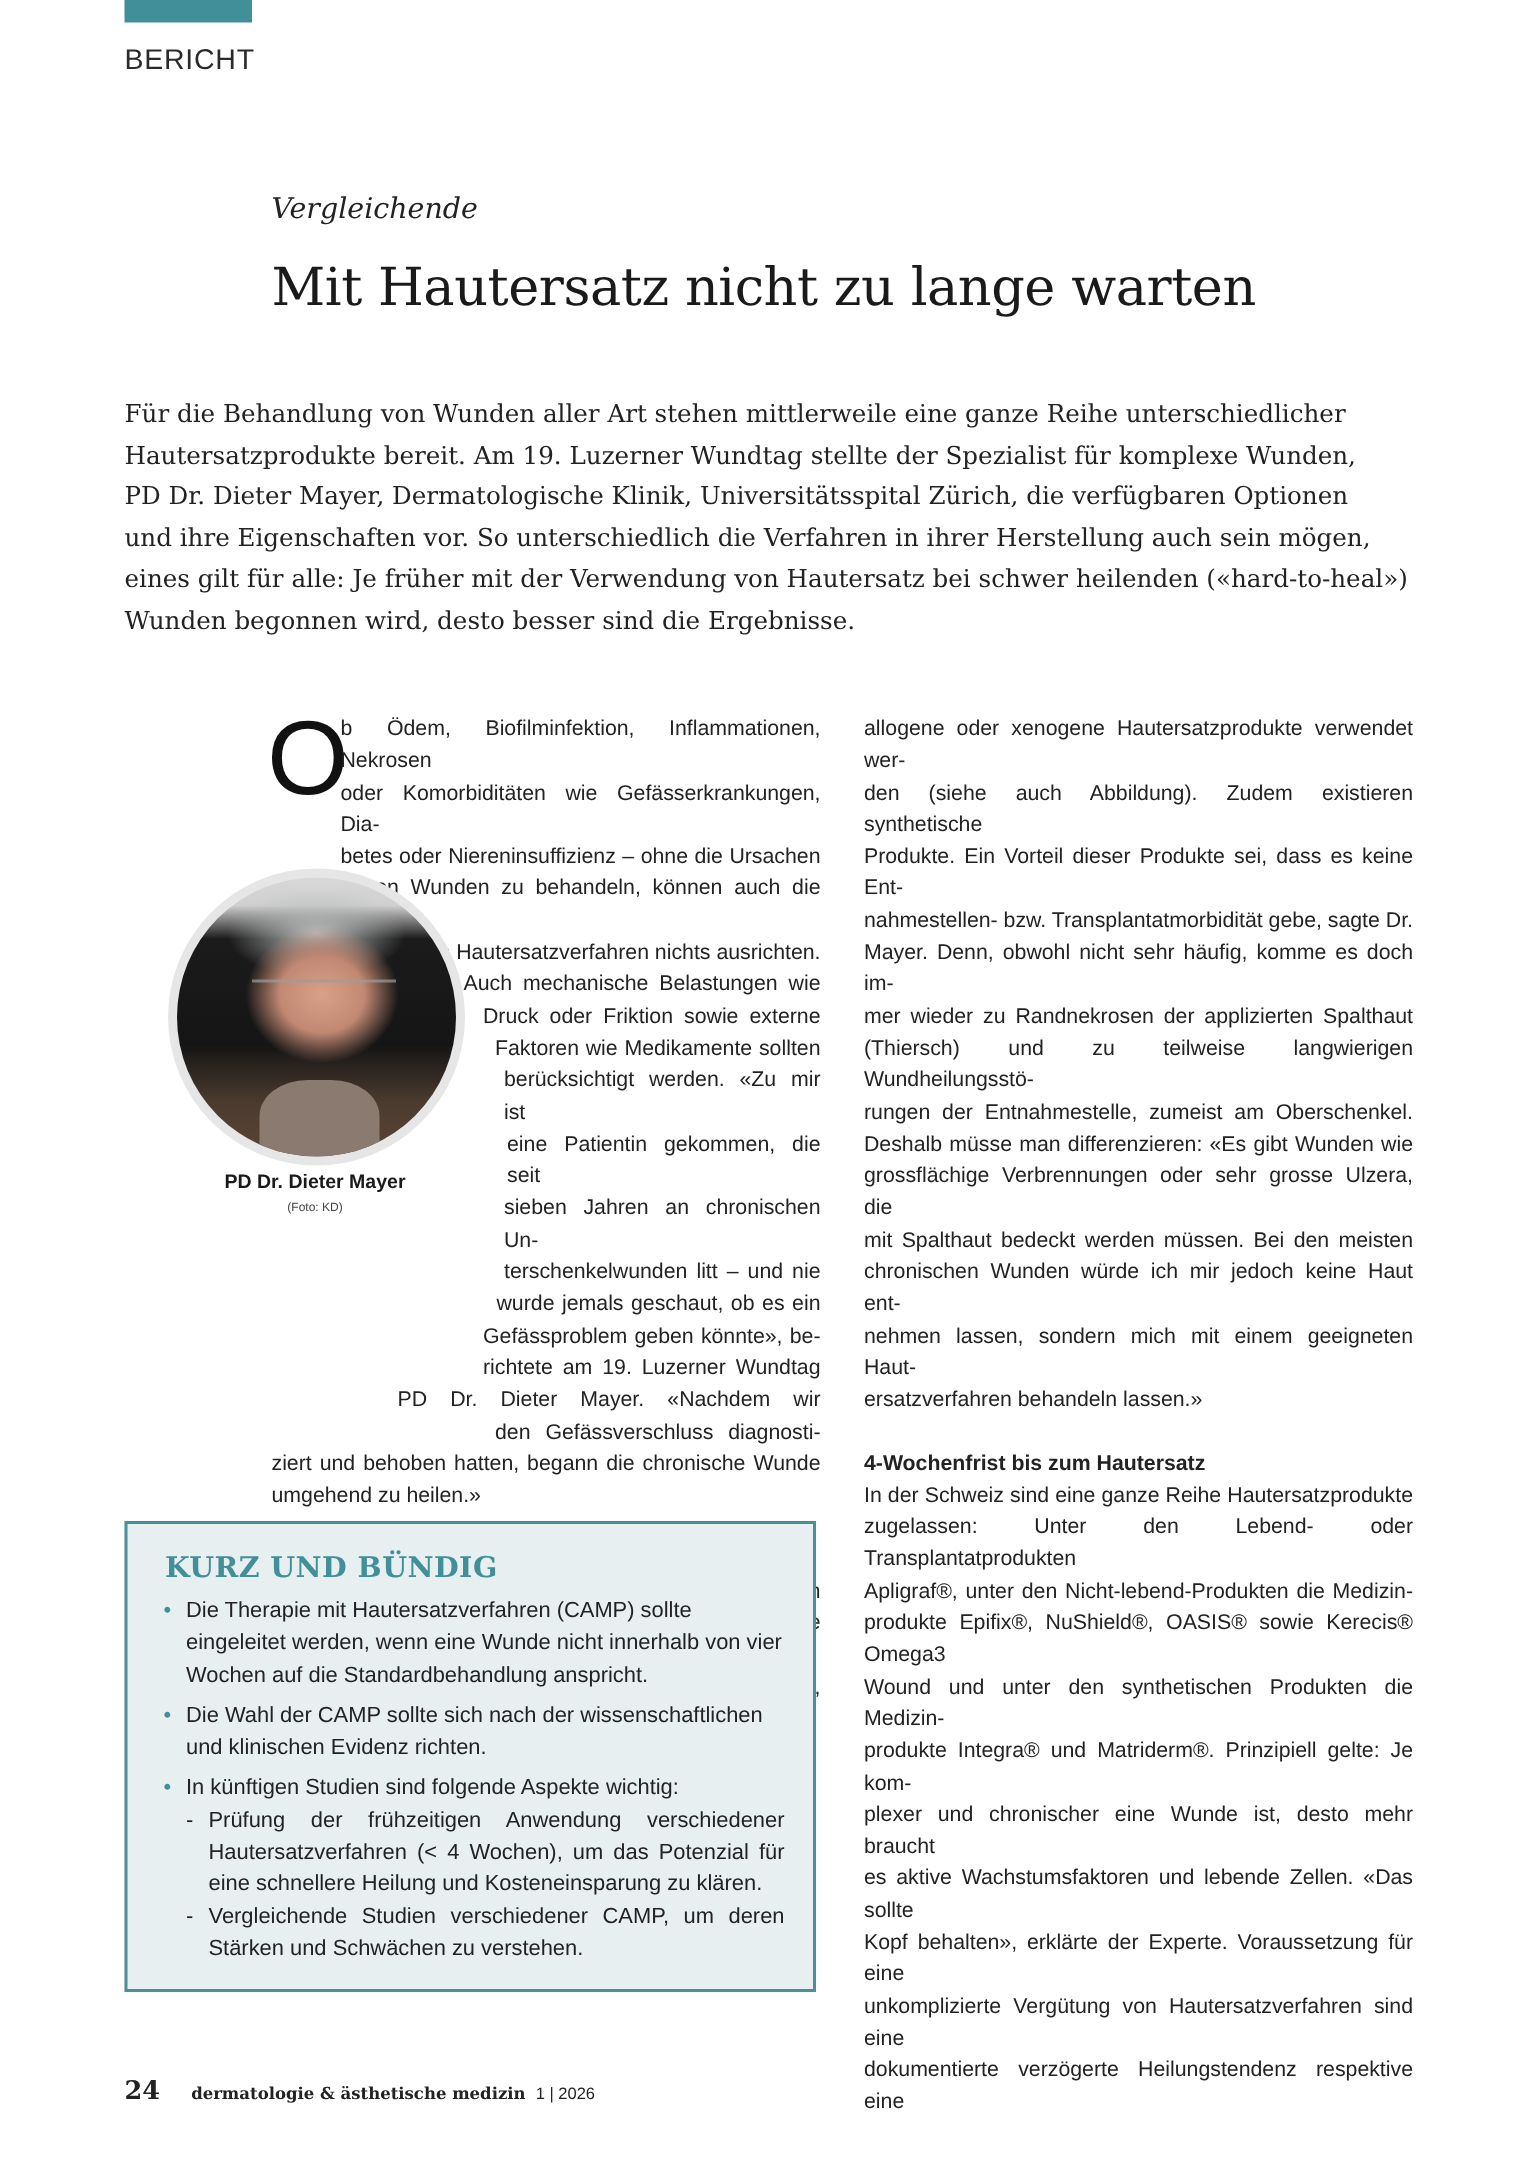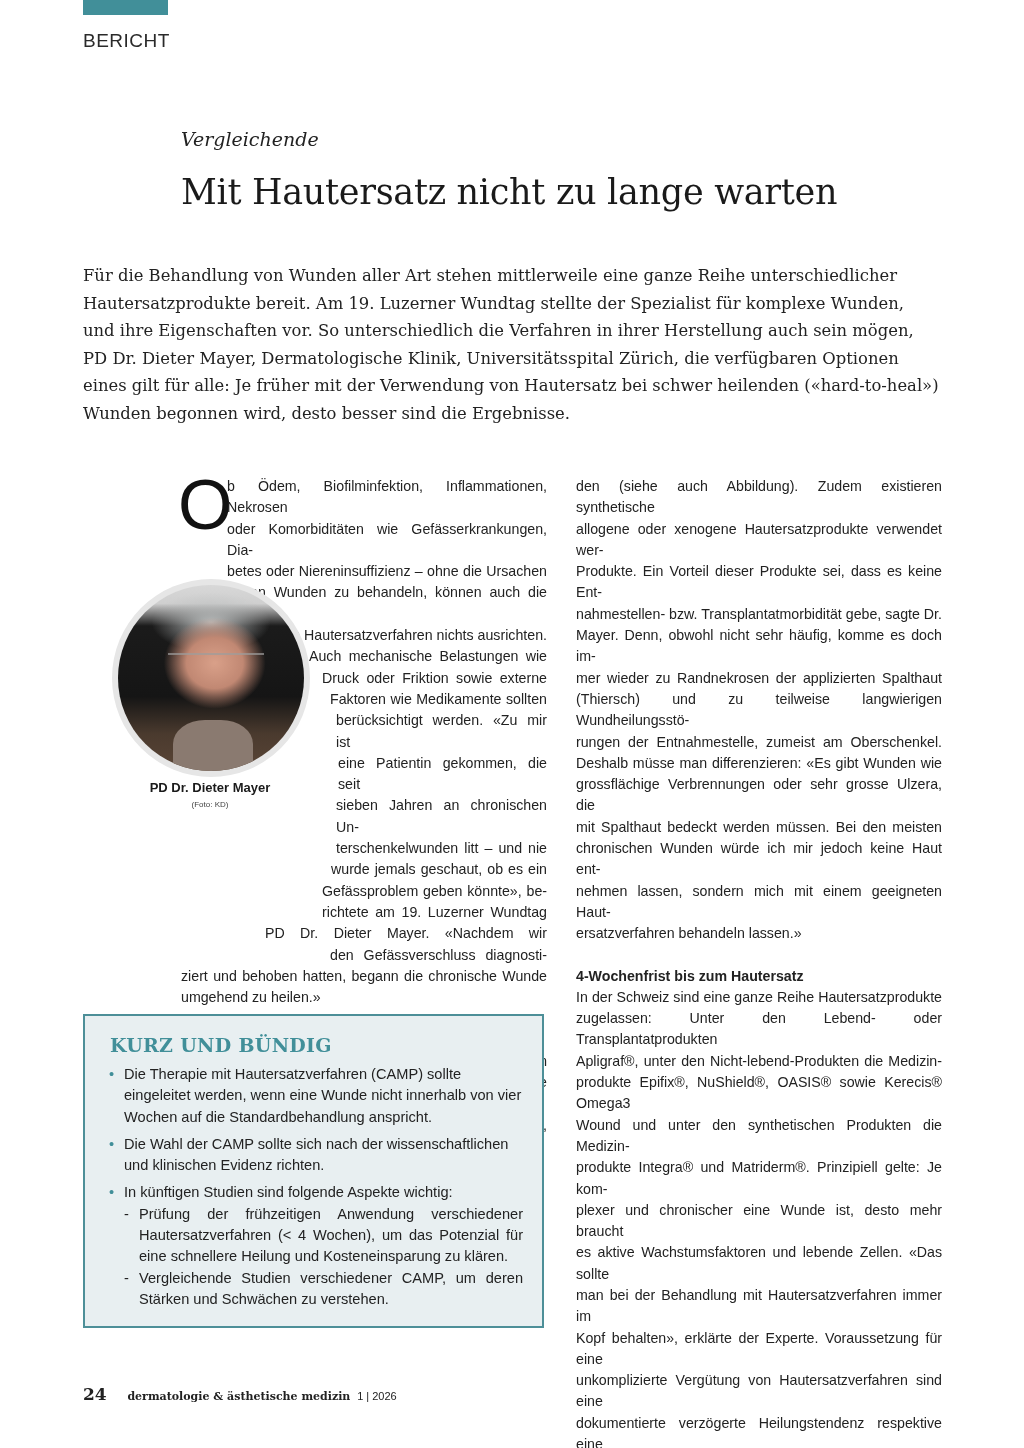--- a/index.html
+++ b/index.html
@@ -55,22 +55,22 @@
 
 <div class="top-bar"></div>
 <div class="section-label sans">BERICHT</div>
 
 <div class="kicker serif">Vergleichende</div>
 <h1 class="headline serif">Mit Hautersatz nicht zu lange warten</h1>
 
 <div class="lead serif">
   <span class="lead-line">Für die Behandlung von Wunden aller Art stehen mittlerweile eine ganze Reihe unterschiedlicher</span>
   <span class="lead-line">Hautersatzprodukte bereit. Am 19. Luzerner Wundtag stellte der Spezialist für komplexe Wunden,</span>
+  <span class="lead-line">PD Dr. Dieter Mayer, Dermatologische Klinik, Universitätsspital Zürich, die verfügbaren Optionen</span>
   <span class="lead-line">und ihre Eigenschaften vor. So unterschiedlich die Verfahren in ihrer Herstellung auch sein mögen,</span>
-  <span class="lead-line">PD Dr. Dieter Mayer, Dermatologische Klinik, Universitätsspital Zürich, die verfügbaren Optionen</span>
   <span class="lead-line">eines gilt für alle: Je früher mit der Verwendung von Hautersatz bei schwer heilenden («hard-to-heal»)</span>
   <span class="lead-line">Wunden begonnen wird, desto besser sind die Ergebnisse.</span>
 </div>
 
 <div class="dropcap">O</div>
 
 <div class="col col-left sans">
   <span class="ln just" style="margin-left:46px">b Ödem, Biofilminfektion, Inflammationen, Nekrosen</span>
   <span class="ln just" style="margin-left:46px">oder Komorbiditäten wie Gefässerkrankungen, Dia-</span>
   <span class="ln just" style="margin-left:46px">betes oder Niereninsuffizienz – ohne die Ursachen</span>
@@ -100,22 +100,22 @@
 <div class="photo">
   <div class="photo-inner">
     <div class="photo-glasses"></div>
     <div class="photo-shirt"></div>
   </div>
 </div>
 <div class="caption-name sans">PD Dr. Dieter Mayer</div>
 <div class="caption-credit sans">(Foto: KD)</div>
 
 <div class="col col-right sans">
+  <span class="ln just">allogene oder xenogene Hautersatzprodukte verwendet wer-</span>
   <span class="ln just">den (siehe auch Abbildung). Zudem existieren synthetische</span>
-  <span class="ln just">allogene oder xenogene Hautersatzprodukte verwendet wer-</span>
   <span class="ln just">Produkte. Ein Vorteil dieser Produkte sei, dass es keine Ent-</span>
   <span class="ln just">nahmestellen- bzw. Transplantatmorbidität gebe, sagte Dr.</span>
   <span class="ln just">Mayer. Denn, obwohl nicht sehr häufig, komme es doch im-</span>
   <span class="ln just">mer wieder zu Randnekrosen der applizierten Spalthaut</span>
   <span class="ln just">(Thiersch) und zu teilweise langwierigen Wundheilungsstö-</span>
   <span class="ln just">rungen der Entnahmestelle, zumeist am Oberschenkel.</span>
   <span class="ln just">Deshalb müsse man differenzieren: «Es gibt Wunden wie</span>
   <span class="ln just">grossflächige Verbrennungen oder sehr grosse Ulzera, die</span>
   <span class="ln just">mit Spalthaut bedeckt werden müssen. Bei den meisten</span>
   <span class="ln just">chronischen Wunden würde ich mir jedoch keine Haut ent-</span>
@@ -124,21 +124,20 @@
   <span class="ln" style="height:21px"></span>
   <span class="ln subhead">4-Wochenfrist bis zum Hautersatz</span>
   <span class="ln just">In der Schweiz sind eine ganze Reihe Hautersatzprodukte</span>
   <span class="ln just">zugelassen: Unter den Lebend- oder Transplantatprodukten</span>
   <span class="ln just">Apligraf®, unter den Nicht-lebend-Produkten die Medizin-</span>
   <span class="ln just">produkte Epifix®, NuShield®, OASIS® sowie Kerecis® Omega3</span>
   <span class="ln just">Wound und unter den synthetischen Produkten die Medizin-</span>
   <span class="ln just">produkte Integra® und Matriderm®. Prinzipiell gelte: Je kom-</span>
   <span class="ln just">plexer und chronischer eine Wunde ist, desto mehr braucht</span>
   <span class="ln just">es aktive Wachstumsfaktoren und lebende Zellen. «Das sollte</span>
-  <span class="ln just">man bei der Behandlung mit Hautersatzverfahren immer im</span>
   <span class="ln just">Kopf behalten», erklärte der Experte. Voraussetzung für eine</span>
   <span class="ln just">unkomplizierte Vergütung von Hautersatzverfahren sind eine</span>
   <span class="ln just">dokumentierte verzögerte Heilungstendenz respektive eine</span>
 
 </div>
 
 <div class="infobox">
   <div class="infobox-title serif">KURZ UND BÜNDIG</div>
   <ul class="ib-list sans">
     <li class="ib-item">

